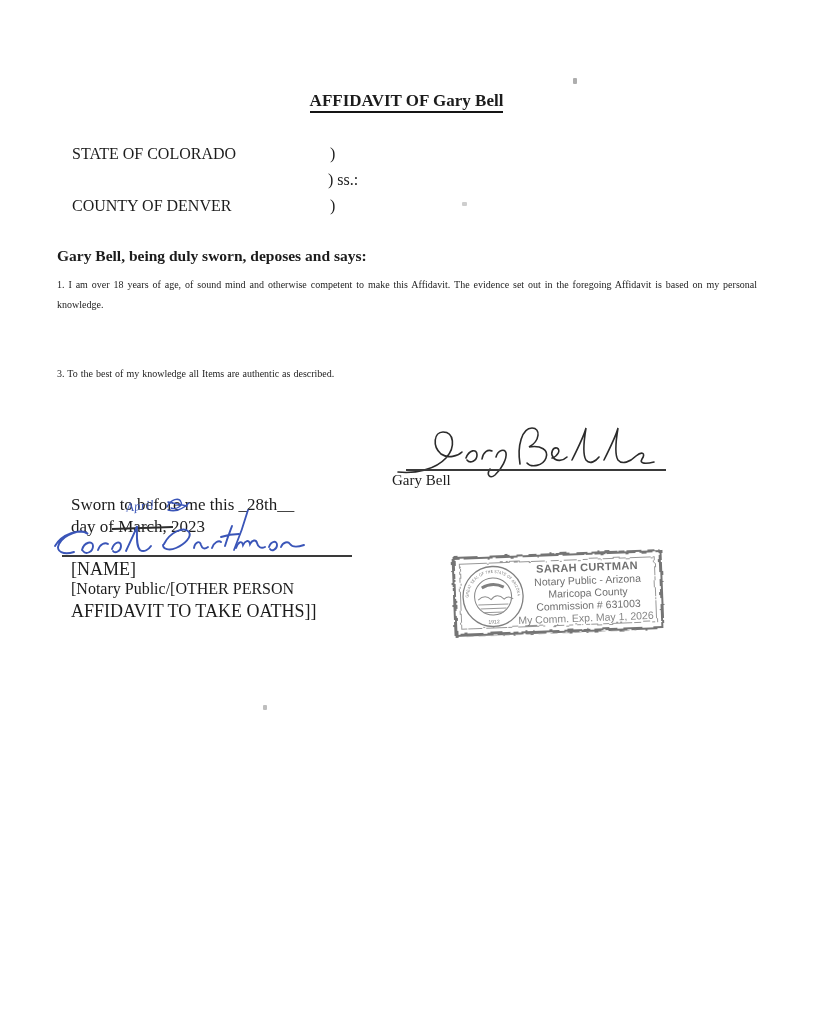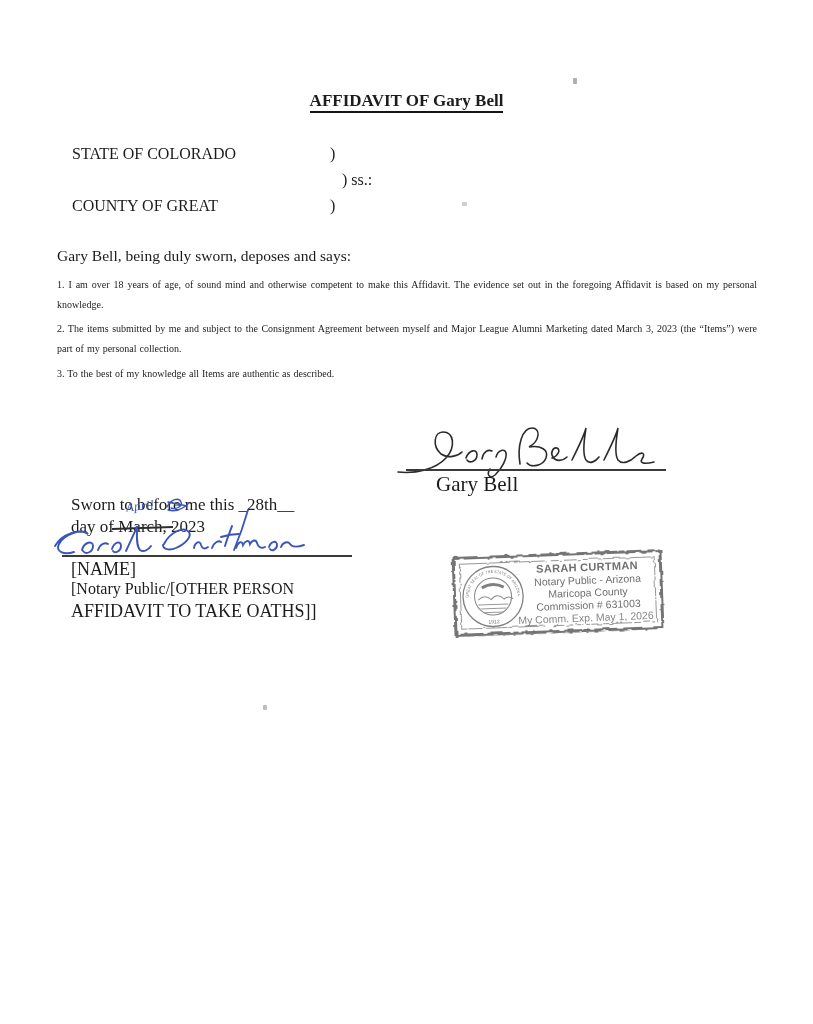--- a/index.html
+++ b/index.html
@@ -14,40 +14,40 @@
   .abs{position:absolute;}
 
   
   #title{left:0;right:0;top:91px;text-align:center;font-weight:bold;font-size:17px;}
   #title .ul{border-bottom:2px solid #151515;padding-bottom:1px;}
 
   
   .cap{position:absolute;font-size:16px;white-space:pre;}
   #cap-state{left:72px;top:145px;text-align:center;}
   #cap-paren1{left:330px;top:145px;}
-  #cap-ss{left:342px;top:171px;}
+  #cap-ss{left:328px;top:171px;}
   #cap-county{left:72px;top:197px;}
   #cap-paren2{left:330px;top:197px;}
 
   
-  #intro{position:absolute;left:57px;top:247px;font-size:15.5px;}
+  #intro{position:absolute;left:57px;top:247px;font-size:15.5px;font-weight:bold;}
   .body-par{
     position:absolute;left:57px;width:700px;
     font-size:10px;line-height:19.5px;
     text-align:justify;word-spacing:0.5px;
   }
   #p1{top:275px;}
   #p2{top:319px;}
   #p3{top:364px;}
   #p4{top:389px;}
 
   
   #gary-sig{left:396px;top:424px;}
   #gary-line{left:406px;top:469px;width:260px;height:2px;background:#3a3a3a;}
-  #gary-name{left:436px;top:472px;font-size:21px;}
+  #gary-name{left:392px;top:472px;font-size:15px;}
 
   
   #sworn1{left:71px;top:495px;font-size:17px;white-space:pre;}
   #sworn2{left:71px;top:517px;font-size:17px;white-space:pre;}
   #april{
     left:126px;top:499px;font-size:12.5px;font-style:italic;
     color:#3a55b8;transform:rotate(-6deg);letter-spacing:0.5px;
   }
   #scribble{left:164px;top:496px;}
   #strike{left:112px;top:527px;width:61px;height:2px;background:#2e2e2e;transform:rotate(-2deg);}
@@ -74,26 +74,25 @@
 
 <div class="page">
 
   <div id="title" class="abs">
     <span class="ul">AFFIDAVIT OF Gary Bell</span>
   </div>
 
   <div id="cap-state" class="cap">STATE OF COLORADO</div>
   <div id="cap-paren1" class="cap">)</div>
   <div id="cap-ss" class="cap">) ss.:</div>
-  <div id="cap-county" class="cap">COUNTY OF GREAT</div>
+  <div id="cap-county" class="cap">COUNTY OF DENVER</div>
   <div id="cap-paren2" class="cap">)</div>
 
   <div id="intro">Gary Bell, being duly sworn, deposes and says:</div>
   <div id="p1" class="body-par">1. I am over 18 years of age, of sound mind and otherwise competent to make this Affidavit. The evidence set out in the foregoing Affidavit is based on my personal knowledge.</div>
-  <div id="p2" class="body-par">2. The items submitted by me and subject to the Consignment Agreement between myself and Major League Alumni Marketing dated March 3, 2023 (the “Items”) were part of my personal collection.</div>
   <div id="p3" class="body-par">3. To the best of my knowledge all Items are authentic as described.</div>
 
   <svg id="gary-sig" class="abs" width="272" height="58" viewBox="0 0 272 58" role="img" aria-label="Gary Bell">
     <g fill="none" stroke="#2b2b2b" stroke-width="1.6" stroke-linecap="round">
       <path d="M2,48 C20,50 40,45 50,34 C60,23 58,8 47,8 C38,8 36,22 45,30 C52,35 62,32 66,28"></path>
       <path d="M70,34 C73,26 81,24 81,31 C81,37 74,40 71,36"></path>
       <path d="M86,35 C87,28 92,25 96,27"></path>
       <path d="M100,33 C102,26 109,24 110,29 C111,34 106,45 99,51 C94,55 90,51 94,45"></path>
       <path d="M124,40 C121,22 126,4 136,4 C145,4 144,17 133,23 C145,21 153,26 150,34 C147,42 135,44 131,39"></path>
       <path d="M156,34 C162,32 165,26 161,24 C157,23 154,29 157,33 C160,38 167,37 171,33"></path>

